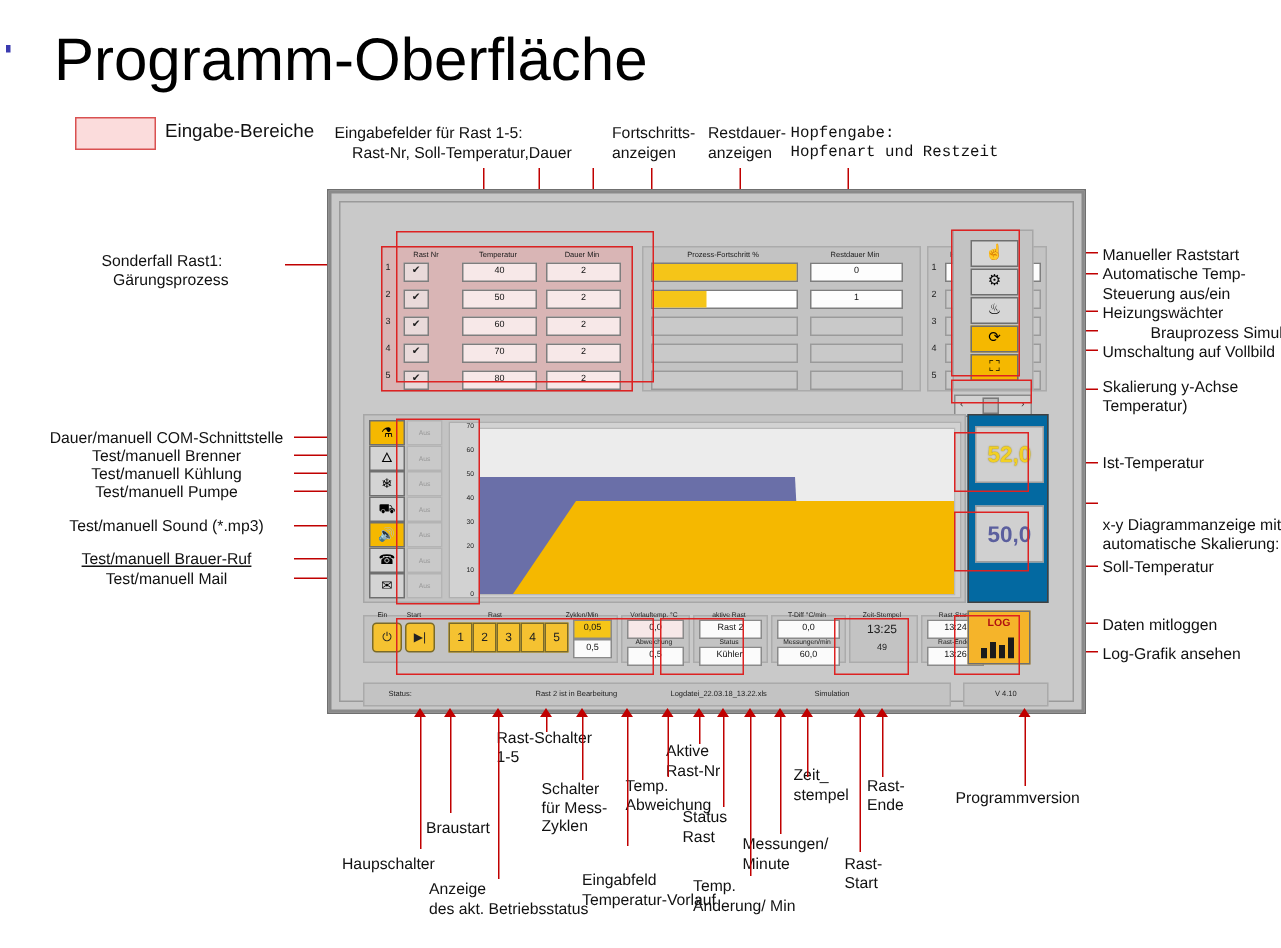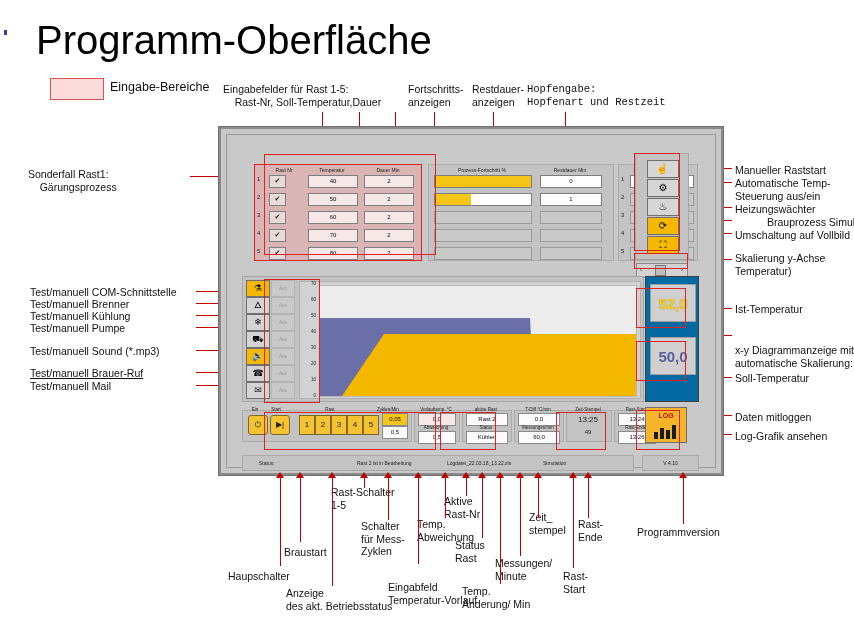--- a/index.html
+++ b/index.html
@@ -12,21 +12,21 @@
   #title{
     left:36px;top:18px;font-size:40px;color:#000;letter-spacing:0px;
     font-family:"Liberation Sans",sans-serif;font-weight:400;
   }
   #tinydot{left:4px;top:30px;width:3px;height:5px;background:#3a3ab0;}
   
   #legend-swatch{left:50px;top:78px;width:52px;height:20px;background:#fbdcdc;border:1.5px solid #d95151;}
   #legend-label{left:110px;top:80px;font-size:12.5px;color:#111;}
   
   .callout{font-size:10.5px;color:#111;line-height:12.5px;white-space:pre;}
-  .callout.r{text-align:left;}
+  .callout.r{text-align:center;}
   
   .ln{background:#c00000;position:absolute;}
   .lnv{width:1.3px;}
   .lnh{height:1.3px;}
   .arrowR{position:absolute;width:0;height:0;border-top:3.5px solid transparent;border-bottom:3.5px solid transparent;border-left:6px solid #c00000;}
   .arrowL{position:absolute;width:0;height:0;border-top:3.5px solid transparent;border-bottom:3.5px solid transparent;border-right:6px solid #c00000;}
   .arrowU{position:absolute;width:0;height:0;border-left:4px solid transparent;border-right:4px solid transparent;border-bottom:6px solid #c00000;}
   .arrowD{position:absolute;width:0;height:0;border-left:4px solid transparent;border-right:4px solid transparent;border-top:6px solid #c00000;}
 
   
@@ -130,21 +130,21 @@
 <div class="abs arrowD" style="left:391px;top:157px;"></div>
 <div class="abs arrowD" style="left:430px;top:157px;"></div>
 <div class="abs arrowD" style="left:489px;top:157px;"></div>
 <div class="abs arrowD" style="left:561px;top:157px;"></div>
 
 <div class="abs callout r" style="left:28px;top:168px;width:160px;">Sonderfall Rast1:
     Gärungsprozess</div>
 <div class="abs ln lnh" style="left:190px;top:176px;width:68px;"></div>
 <div class="abs arrowR" style="left:256px;top:172.5px;"></div>
 
-<div class="abs callout r" style="left:30px;top:286px;width:162px;">Test/manuell COM-Schnittstelle</div>
+<div class="abs callout r" style="left:30px;top:286px;width:162px;">Dauer/manuell COM-Schnittstelle</div>
 <div class="abs callout r" style="left:30px;top:298px;width:162px;">Test/manuell Brenner</div>
 <div class="abs callout r" style="left:30px;top:310px;width:162px;">Test/manuell Kühlung</div>
 <div class="abs callout r" style="left:30px;top:322px;width:162px;">Test/manuell Pumpe</div>
 <div class="abs callout r" style="left:30px;top:345px;width:162px;">Test/manuell Sound (*.mp3)</div>
 <div class="abs callout r" style="left:30px;top:367px;width:162px;text-decoration:underline;">Test/manuell Brauer-Ruf</div>
 <div class="abs callout r" style="left:30px;top:380px;width:162px;">Test/manuell Mail</div>
 
 <div class="abs ln lnh" style="left:196px;top:291px;width:72px;"></div>
 <div class="abs ln lnh" style="left:196px;top:303px;width:72px;"></div>
 <div class="abs ln lnh" style="left:196px;top:315px;width:72px;"></div>

